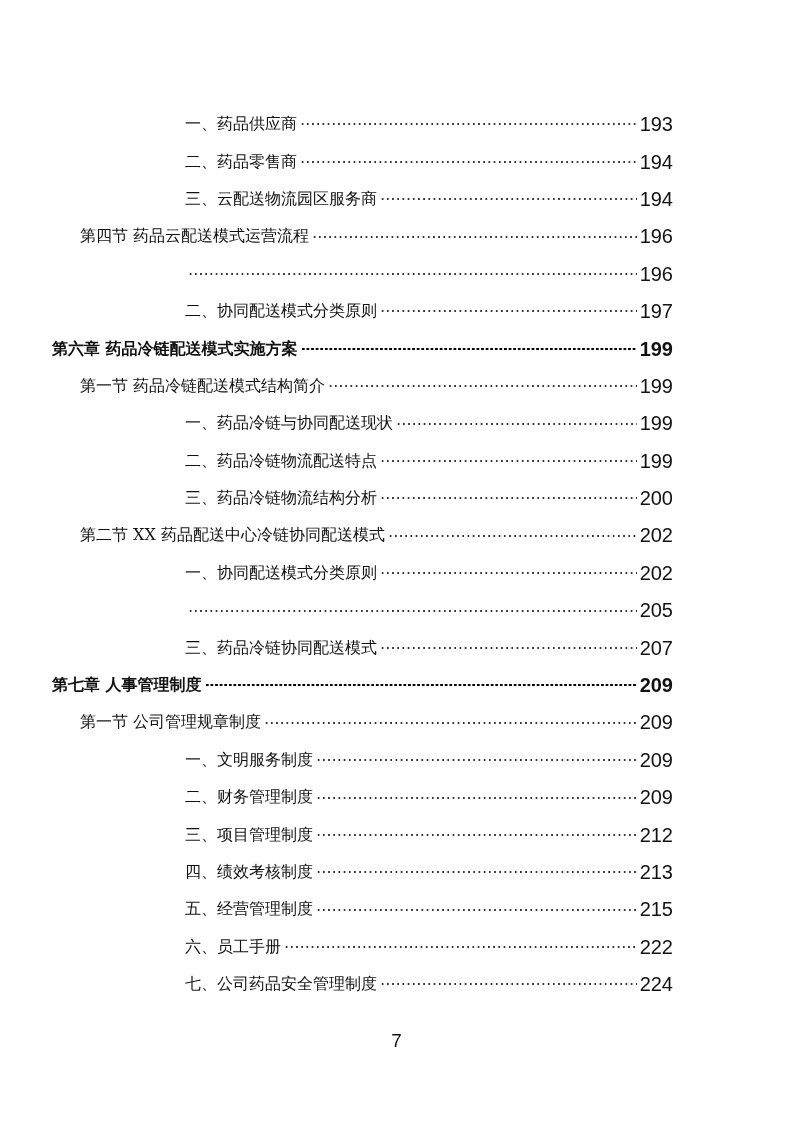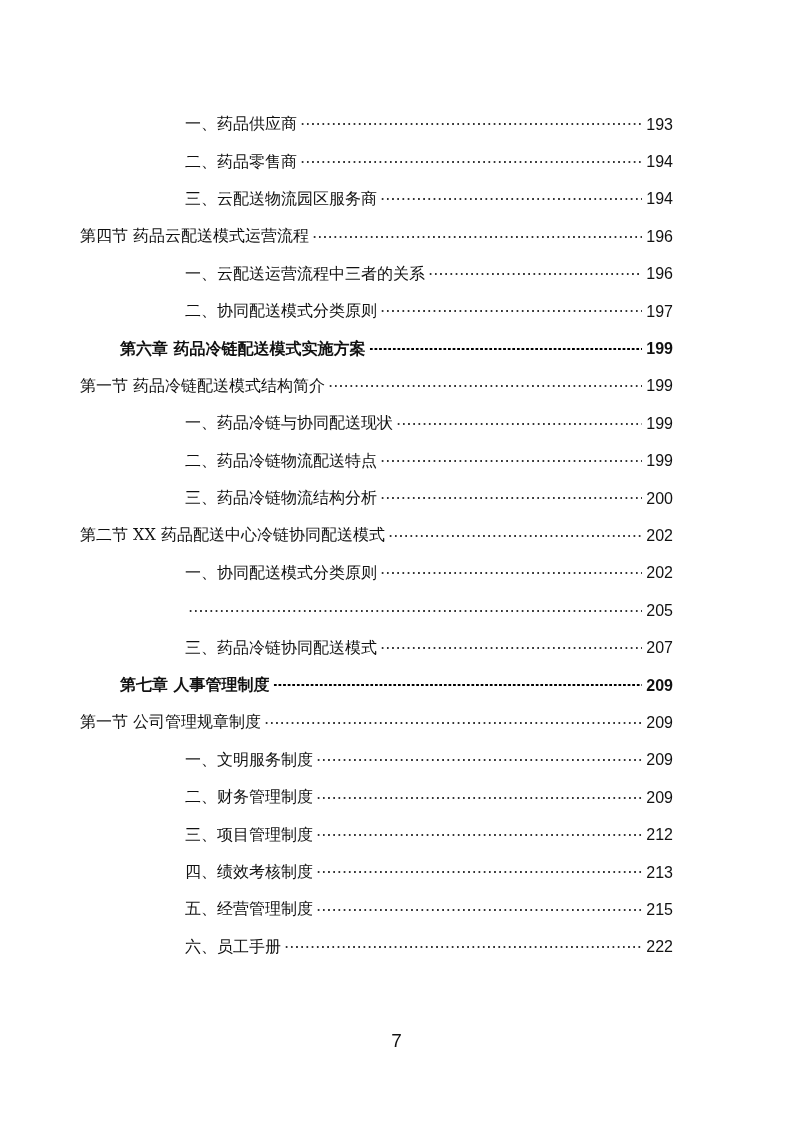--- a/index.html
+++ b/index.html
@@ -1,29 +1,29 @@
 <!DOCTYPE html>
 <html><head>
 <meta charset="utf-8">
 <style>
   html, body { margin: 0; padding: 0; background: #ffffff; }
   body { width: 793px; height: 1122px; position: relative; overflow: hidden;
          font-family: "DejaVu Serif", "Liberation Serif", serif; color: #111; }
   .toc { position: absolute; left: 0; top: 106px; width: 793px; }
   .row { position: relative; height: 37.4px; display: flex; align-items: center;
          box-sizing: border-box; padding-right: 120px; font-size: 16px; }
-  .row.l1 { padding-left: 120px; font-weight: bold; font-family: "DejaVu Sans", "Liberation Sans", sans-serif; font-size: 16px; }
+  .row.l1 { padding-left: 52px; font-weight: bold; font-family: "DejaVu Sans", "Liberation Sans", sans-serif; font-size: 16px; }
   .row.l2 { padding-left: 80px; }
   .row.l3 { padding-left: 185px; }
   .title { white-space: nowrap; }
   .leader { flex: 1; margin: 0 3px; height: 1em; overflow: hidden; position: relative; top: -2px;
             background-image: radial-gradient(circle, #333 0.9px, transparent 1.1px);
             background-size: 5.2px 4px; background-repeat: repeat-x; background-position: 0 65%; }
   .row.l1 .leader { background-image: radial-gradient(circle, #000 1.3px, transparent 1.5px); background-size: 4.6px 4px; }
-  .page { white-space: nowrap; font-family: "Liberation Sans", "DejaVu Sans", sans-serif; font-size: 16px; min-width: 28px; text-align: right; }
+  .page { white-space: nowrap; font-family: "Liberation Sans", "DejaVu Sans", sans-serif; font-size: 20px; min-width: 28px; text-align: right; }
   .row.l1 .page { font-weight: bold; }
   .footer { position: absolute; left: 0; width: 793px; top: 1030px; text-align: center;
             font-family: "Liberation Sans", "DejaVu Sans", sans-serif; font-size: 19px; }
 </style>
 </head>
 <body>
 
 <div class="toc">
   <div class="row l3">
       <span class="title">一、药品供应商</span>
@@ -39,21 +39,20 @@
       <span class="title">三、云配送物流园区服务商</span>
       <span class="leader"></span>
       <span class="page">194</span>
     </div>
   <div class="row l2">
       <span class="title">第四节  药品云配送模式运营流程</span>
       <span class="leader"></span>
       <span class="page">196</span>
     </div>
   <div class="row l3">
-      <span class="title">一、云配送运营流程中三者的关系</span>
       <span class="leader"></span>
       <span class="page">196</span>
     </div>
   <div class="row l3">
       <span class="title">二、协同配送模式分类原则</span>
       <span class="leader"></span>
       <span class="page">197</span>
     </div>
   <div class="row l1">
       <span class="title">第六章  药品冷链配送模式实施方案</span>
@@ -132,15 +131,20 @@
   <div class="row l3">
       <span class="title">五、经营管理制度</span>
       <span class="leader"></span>
       <span class="page">215</span>
     </div>
   <div class="row l3">
       <span class="title">六、员工手册</span>
       <span class="leader"></span>
       <span class="page">222</span>
     </div>
+  <div class="row l3">
+      <span class="title">七、公司药品安全管理制度</span>
+      <span class="leader"></span>
+      <span class="page">224</span>
+    </div>
 </div>
 
 <div class="footer">7</div>
 
 </body></html>

